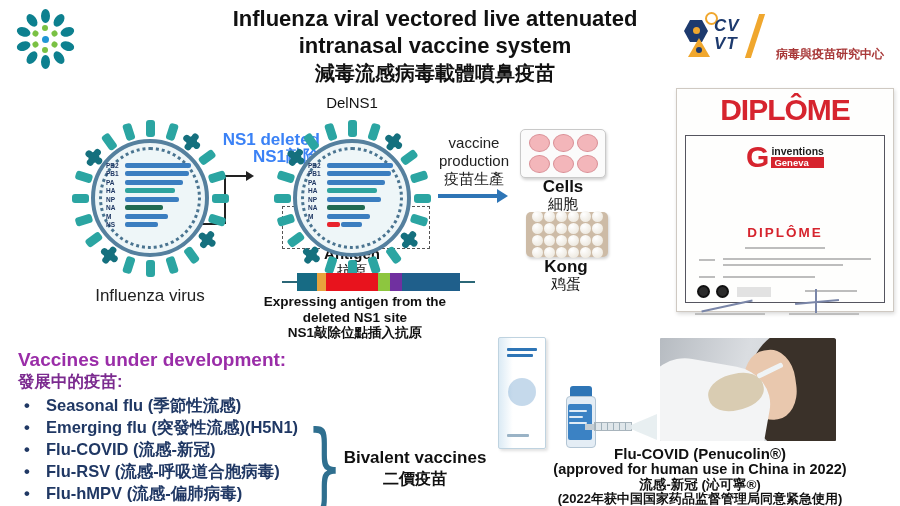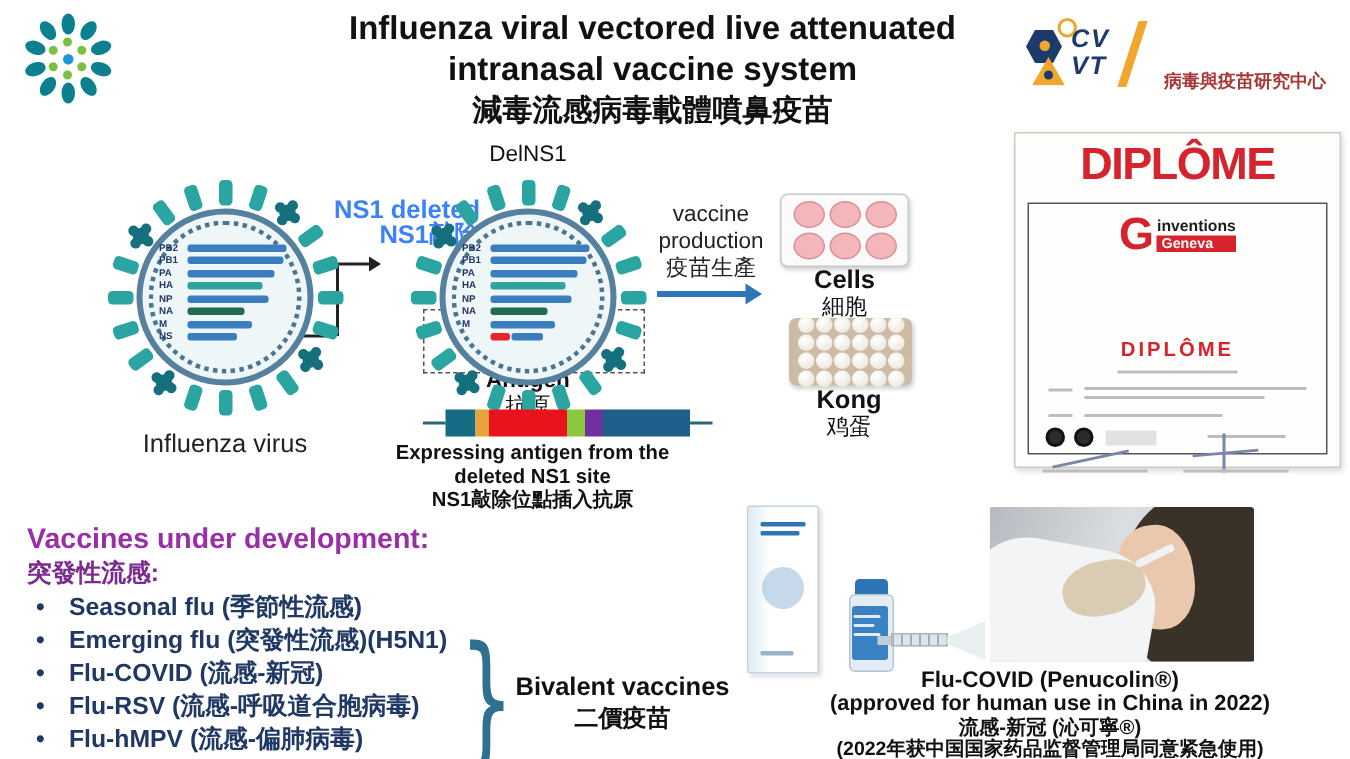--- a/index.html
+++ b/index.html
@@ -422,21 +422,21 @@
     <div class="gline" style="left:60px;top:198px;width:34px;height:10px;background:#e2e2e2;"></div>
     <div class="gline" style="left:128px;top:201px;width:52px;"></div>
     <div class="sig" style="left:24px;top:216px;width:52px;transform:rotate(-12deg);"></div>
     <div class="gline" style="left:18px;top:224px;width:70px;"></div>
     <div class="sig" style="left:138px;top:200px;width:1.5px;height:26px;"></div>
     <div class="sig" style="left:118px;top:212px;width:44px;transform:rotate(-5deg);"></div>
     <div class="gline" style="left:112px;top:224px;width:70px;"></div>
   </div>
 
   <div class="abs dev-head">Vaccines under development:</div>
-  <div class="abs dev-head-zh">突發性流感:</div>
+  <div class="abs dev-head-zh">發展中的疫苗:</div>
   <div class="abs dev-list">
     <div class="bullet-row">Seasonal flu (季節性流感)</div>
     <div class="bullet-row">Emerging flu (突發性流感)(H5N1)</div>
     <div class="bullet-row">Flu-COVID (流感-新冠)</div>
     <div class="bullet-row">Flu-RSV (流感-呼吸道合胞病毒)</div>
     <div class="bullet-row">Flu-hMPV (流感-偏肺病毒)</div>
   </div>
   <div class="abs brace">}</div>
   <div class="abs bivalent">Bivalent vaccines</div>
   <div class="abs bivalent-zh">二價疫苗</div>

